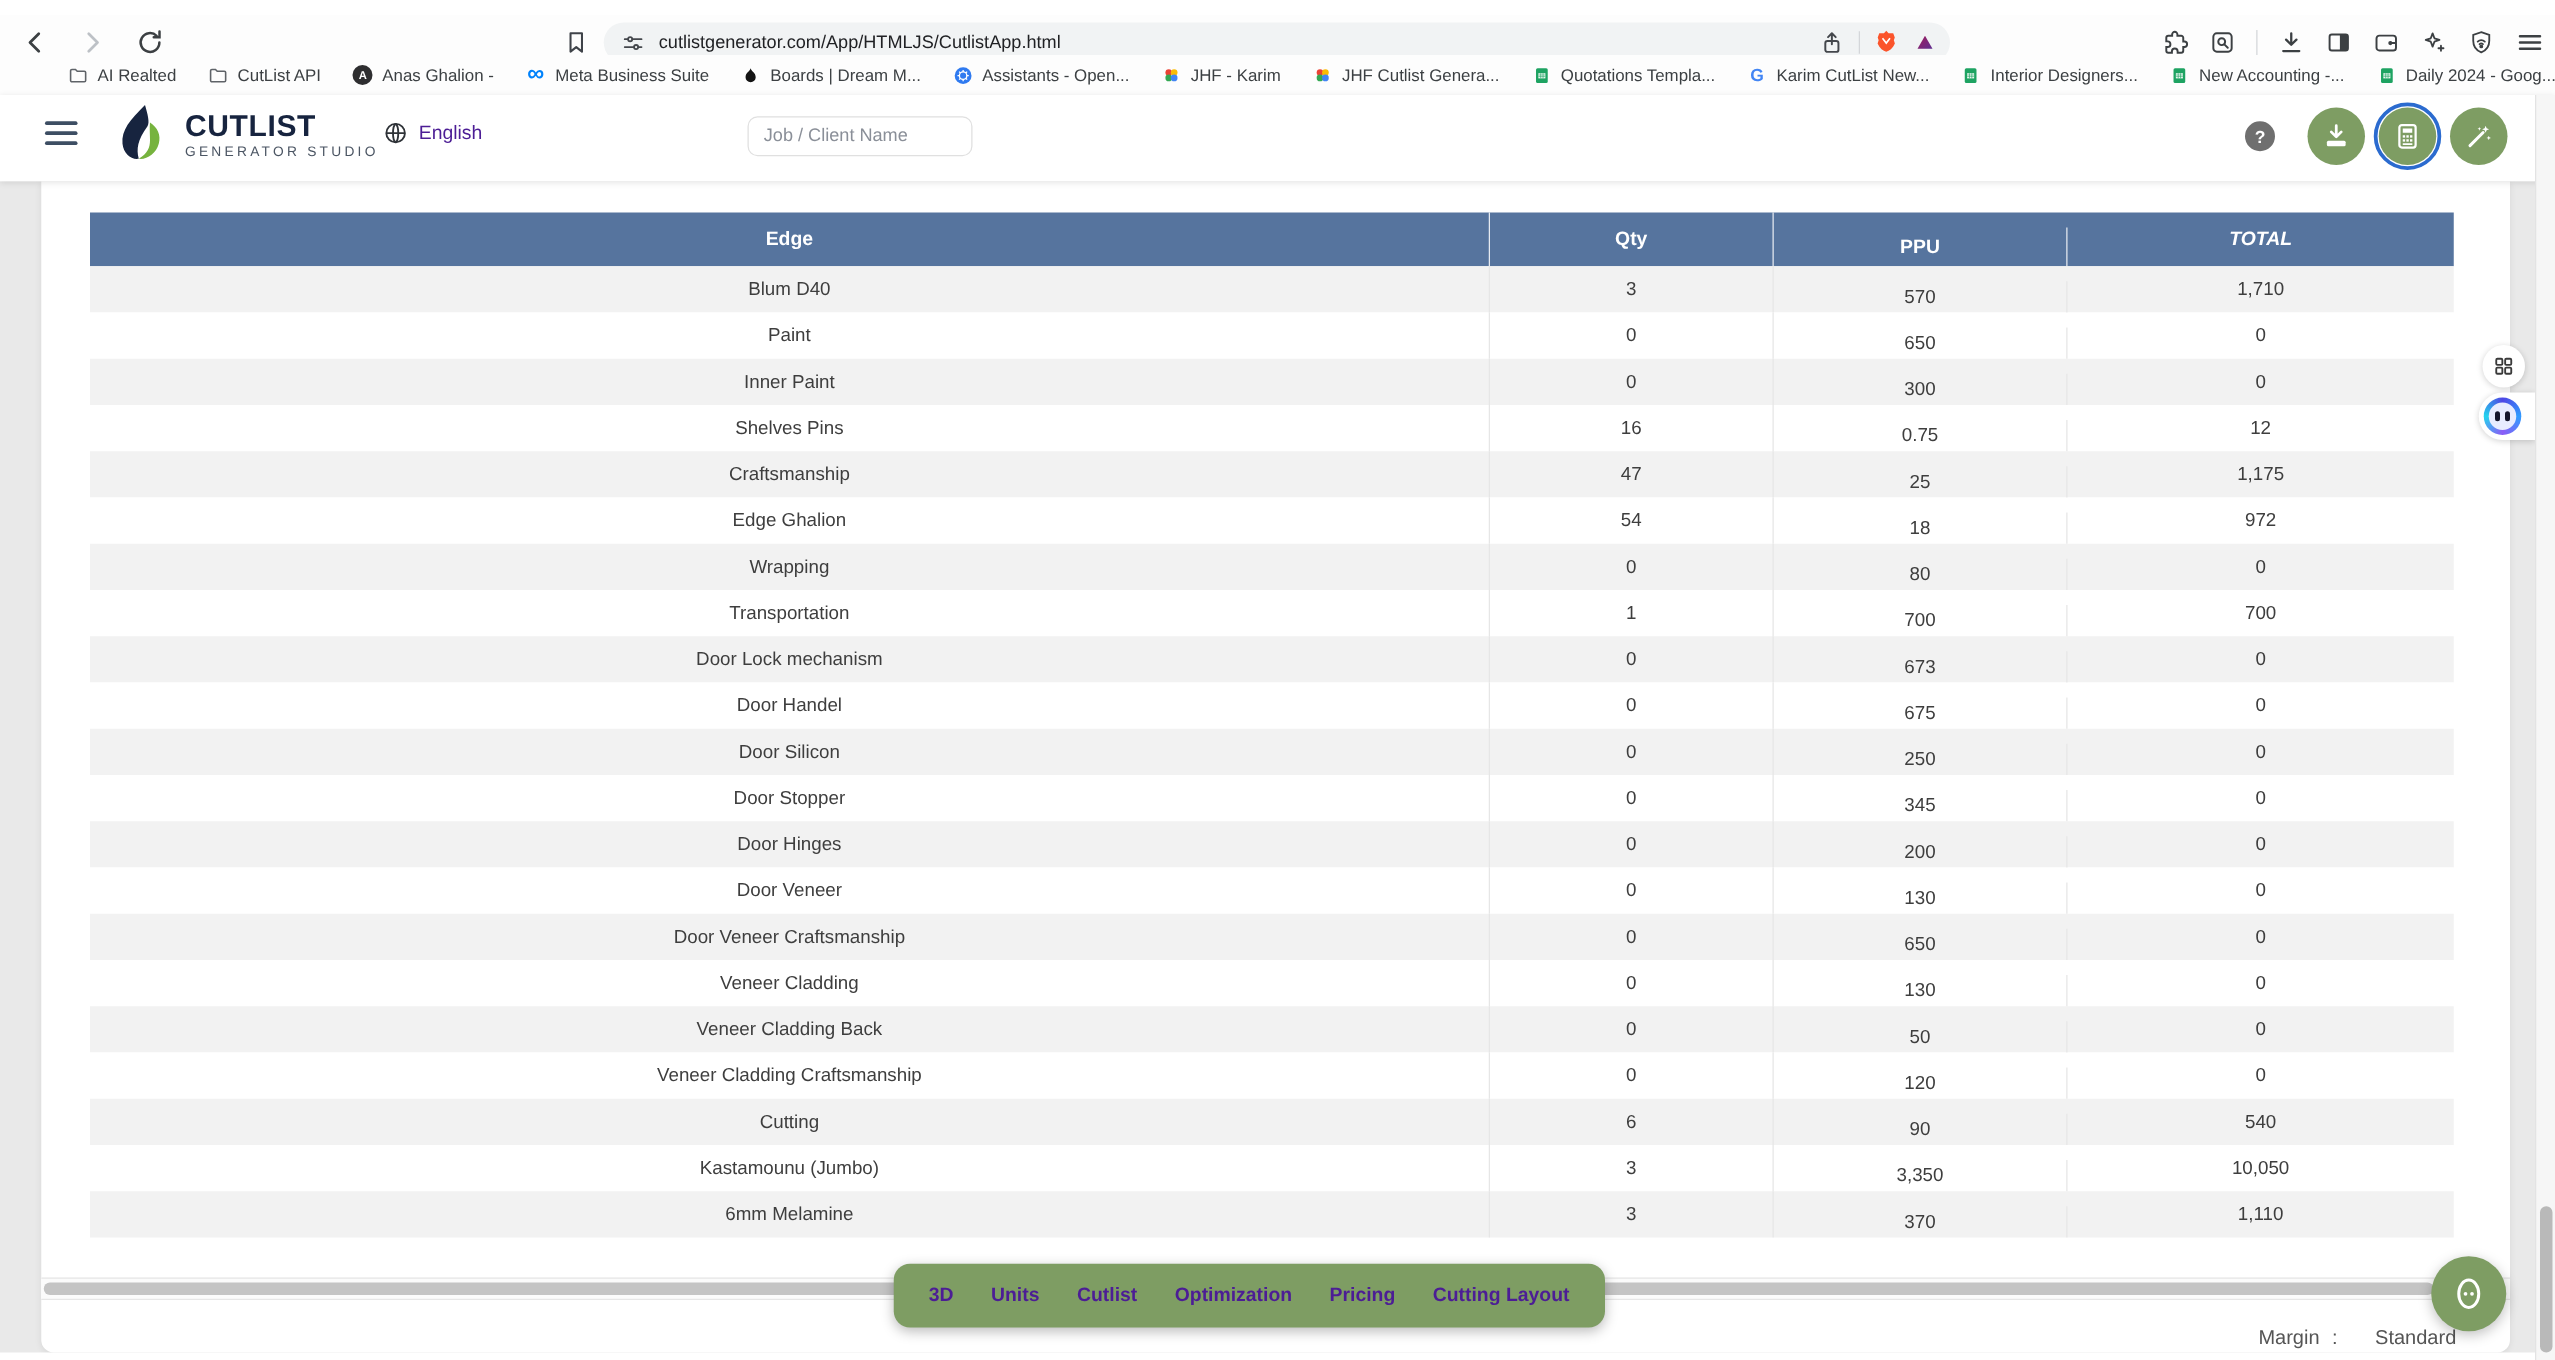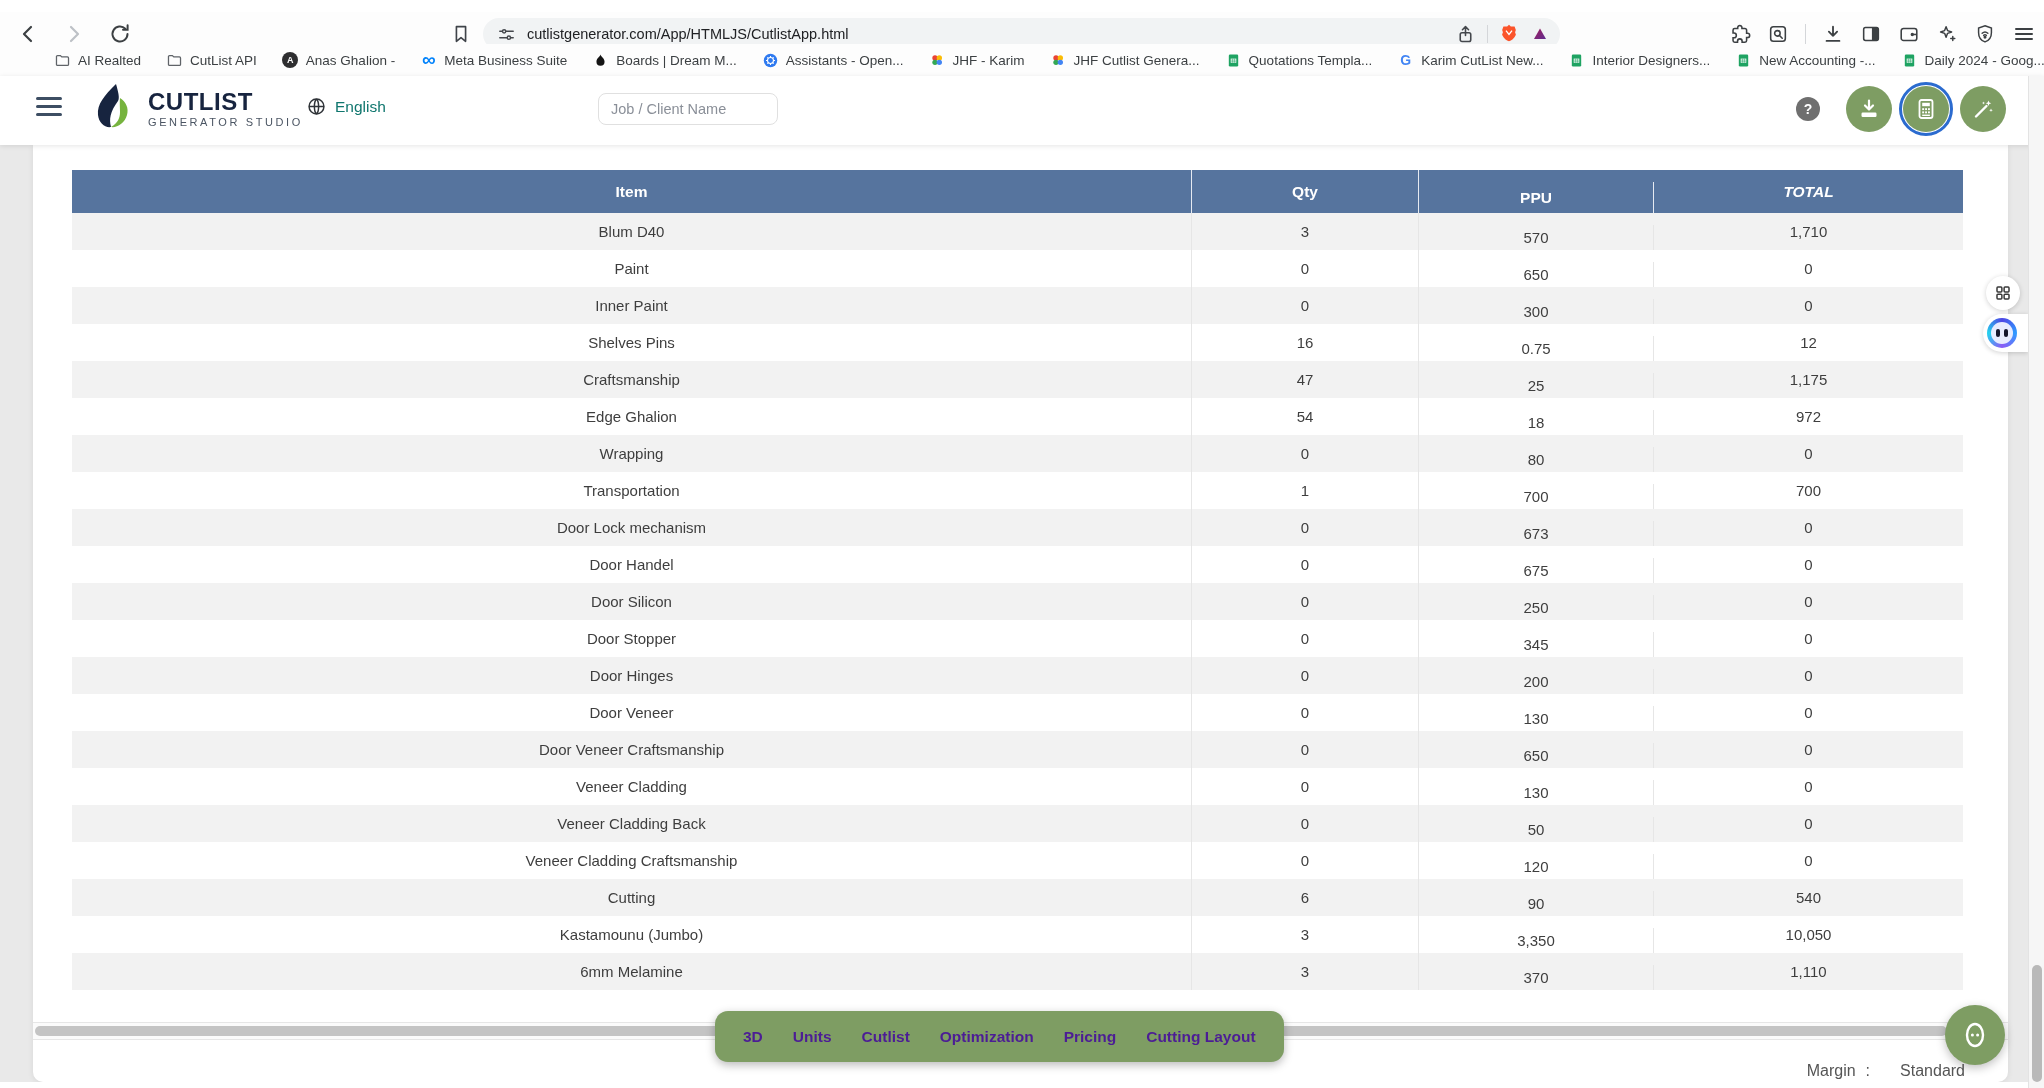--- a/index.html
+++ b/index.html
@@ -38,21 +38,21 @@
   
   .app-header{position:absolute;left:0;top:76px;width:2044px;height:69px;background:#fff;
     box-shadow:0 1px 5px rgba(0,0,0,.10);z-index:30;}
   .app-burger{position:absolute;left:36px;top:21px;width:26px;height:26px;cursor:pointer;}
   .app-burger i{display:block;height:3.4px;border-radius:2px;background:#3d4e63;margin-bottom:4.6px;}
   .brand{position:absolute;left:90px;top:6px;display:flex;align-items:center;gap:12px;}
   .brand-text .t1{font-size:24px;font-weight:bold;color:#17243f;letter-spacing:.5px;line-height:26px;}
   .brand-text .t2{font-size:11px;color:#4b5563;letter-spacing:2.6px;margin-top:1px;}
   .lang{position:absolute;left:306px;top:96px;display:flex;align-items:center;gap:8px;cursor:pointer;}
   .lang{top:20px;}
-  .lang-label{font-size:15.5px;color:#0f766e;}
+  .lang-label{font-size:15.5px;color:#4c1d95;}
   .job-input{position:absolute;left:598px;top:17px;width:180px;height:32px;box-sizing:border-box;
     border:1.5px solid #e0e0e0;border-radius:8px;padding:0 12px;font-size:14.5px;color:#333;
     font-family:"Liberation Sans",sans-serif;outline:none;background:#fff;}
   .job-input::placeholder{color:#8a8f98;}
   .help-btn{position:absolute;left:1796px;top:21px;width:24px;height:24px;border-radius:50%;
     background:#6f6f6f;color:#fff;font-size:14px;font-weight:bold;display:flex;align-items:center;
     justify-content:center;cursor:pointer;}
   .round-btn{position:absolute;top:10px;width:46px;height:46px;border-radius:50%;background:#7e9d63;
     display:flex;align-items:center;justify-content:center;cursor:pointer;border:none;}
   .round-btn.active{outline:3px solid #2b6bcf;outline-offset:1px;}
@@ -434,21 +434,21 @@
         </span>
     </button>
   </div>
 
   <div class="page-bg"></div>
   <div class="card"></div>
   <div class="below-card"></div>
 
   <div class="price-table">
     <div class="t-head" id="table-head">
-        <div class="th c0">Item</div>
+        <div class="th c0">Edge</div>
         <div class="th c1">Qty</div>
         <div class="th c2">PPU</div>
         <div class="th c3">TOTAL</div>
       </div>
     <div id="table-body">
         <div class="tr odd">
           <div class="td c0">Blum D40</div>
           <div class="td c1">3</div>
           <div class="td c2">570</div>
           <div class="td c3">1,710</div>

